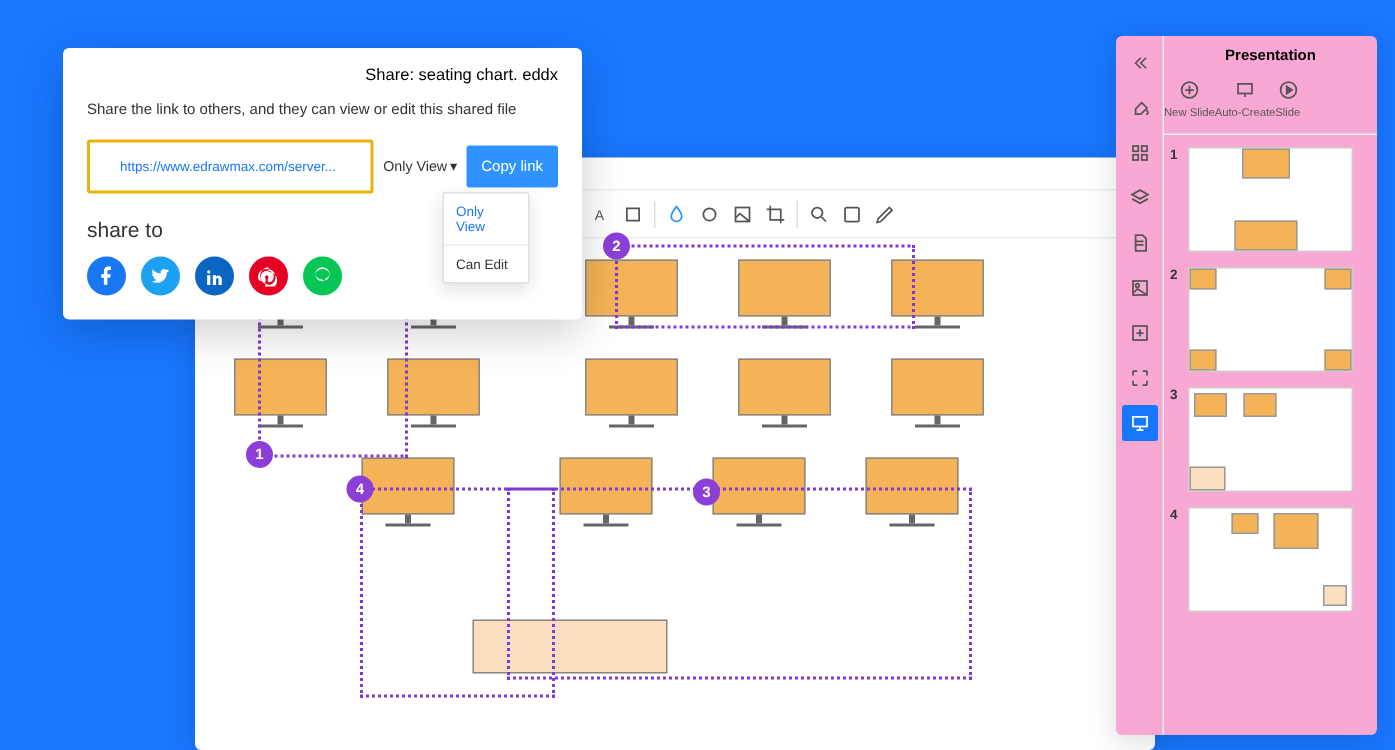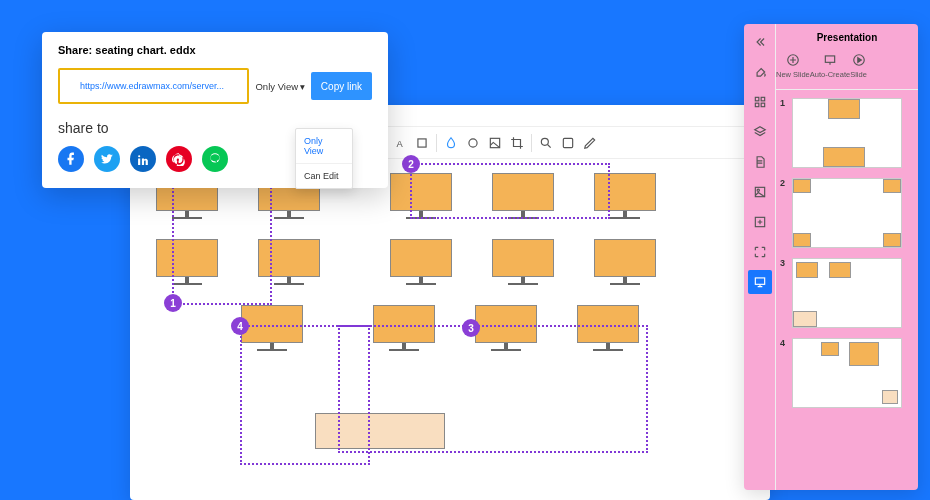--- a/index.html
+++ b/index.html
@@ -20,21 +20,21 @@
     .wide-desk{position:absolute;left:185px;top:254px;width:130px;height:36px;background:#F9DEC0;border:1px solid #888}
     .sel{position:absolute;border:2px dotted #8038d6}
     .sel1{left:42px;top:4px;width:100px;height:142px}
     .sel2{left:280px;top:4px;width:200px;height:56px}
     .sel3{left:208px;top:166px;width:310px;height:128px}
     .sel4{left:110px;top:166px;width:130px;height:140px}
     .marker{position:absolute;width:18px;height:18px;border-radius:50%;background:#8B3FD6;color:#fff;font-size:10px;display:flex;align-items:center;justify-content:center;font-weight:bold}
     .m1{left:34px;top:135px}.m2{left:272px;top:-4px}.m3{left:332px;top:160px}.m4{left:101px;top:158px}
     
     .share{position:absolute;left:42px;top:32px;width:346px;background:#fff;border-radius:4px;box-shadow:0 8px 30px rgba(0,0,0,0.2);padding:12px 16px 16px;z-index:20}
-    .share-title{font-size:11px;font-weight:bold;text-align:left;margin-bottom:12px}
+    .share-title{font-size:11px;font-weight:normal;text-align:right;margin-bottom:12px}
     .share-desc{font-size:10px;color:#333;margin-bottom:14px}
     .share-input-row{display:flex;gap:6px;align-items:center;margin-bottom:16px}
     .share-url{flex:1;border:2px solid #eab308;height:36px;padding:0 20px;font-size:9px;color:#1877FF;border-radius:2px}
     .perm-select{font-size:9.5px;color:#333;cursor:pointer;display:flex;align-items:center;gap:2px}
     .copy-btn{background:#2E93FF;color:#fff;border:none;padding:0 10px;height:28px;font-size:10px;border-radius:2px;cursor:pointer}
     .share-to-label{font-size:14px;color:#333;margin-bottom:10px}
     .socials{display:flex;gap:10px}
     .social{width:26px;height:26px;border-radius:50%;display:flex;align-items:center;justify-content:center;color:#fff}
     .fb{background:#1877F2}.tw{background:#1DA1F2}.li{background:#0A66C2}.pi{background:#E60023}.ln{background:#06C755}
     .perm-dropdown{position:absolute;left:253px;top:96px;width:58px;background:#fff;border:1px solid #e0e0e0;border-radius:2px;box-shadow:0 4px 12px rgba(0,0,0,0.12);font-size:9px;color:#333;overflow:hidden}
@@ -256,20 +256,21 @@
     <div class="sel sel4"></div>
     <div class="marker m1">1</div>
     <div class="marker m2">2</div>
     <div class="marker m3">3</div>
     <div class="marker m4">4</div>
   </div>
 </div>
 
 <div class="share">
   <div class="share-title">Share: seating chart. eddx</div>
+  <div class="share-desc">Share the link to others, and they can view or edit this shared file</div>
   <div class="share-input-row">
     <input class="share-url" readonly="" value="https://www.edrawmax.com/server..." style="">
     <span class="perm-select">
         <span>Only View</span> 
         <span>▾</span>
       </span>
     <button class="copy-btn">Copy link</button>
   </div>
   <div class="share-to-label">share to</div>
   <div class="socials">

